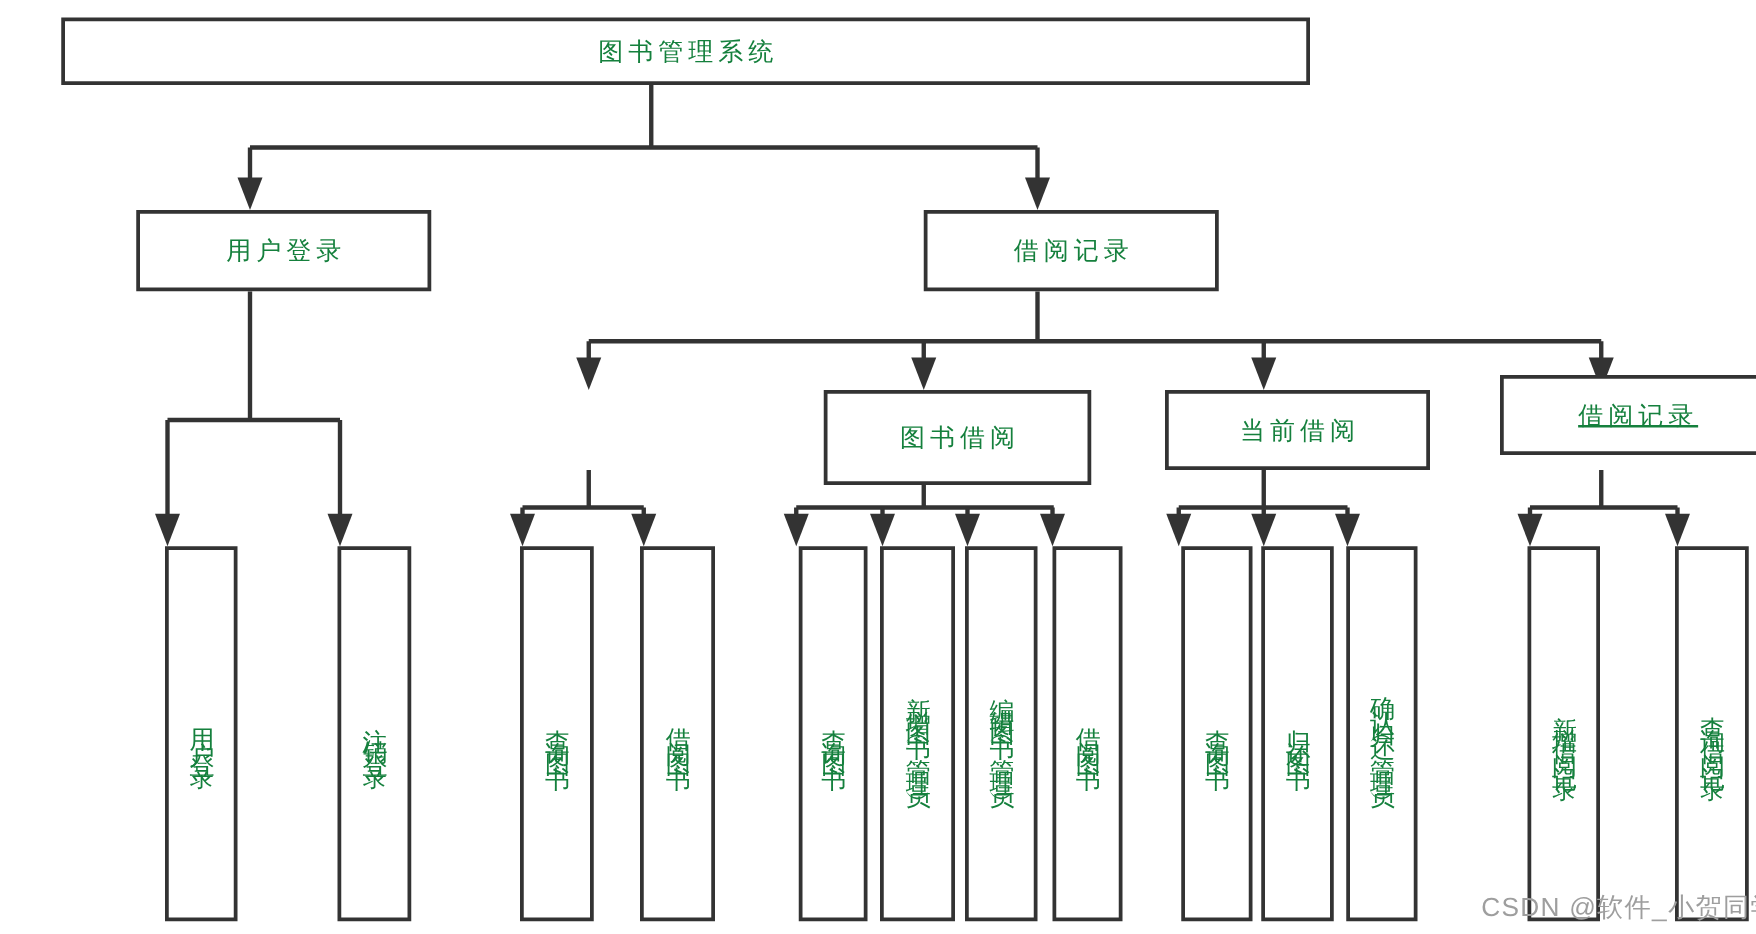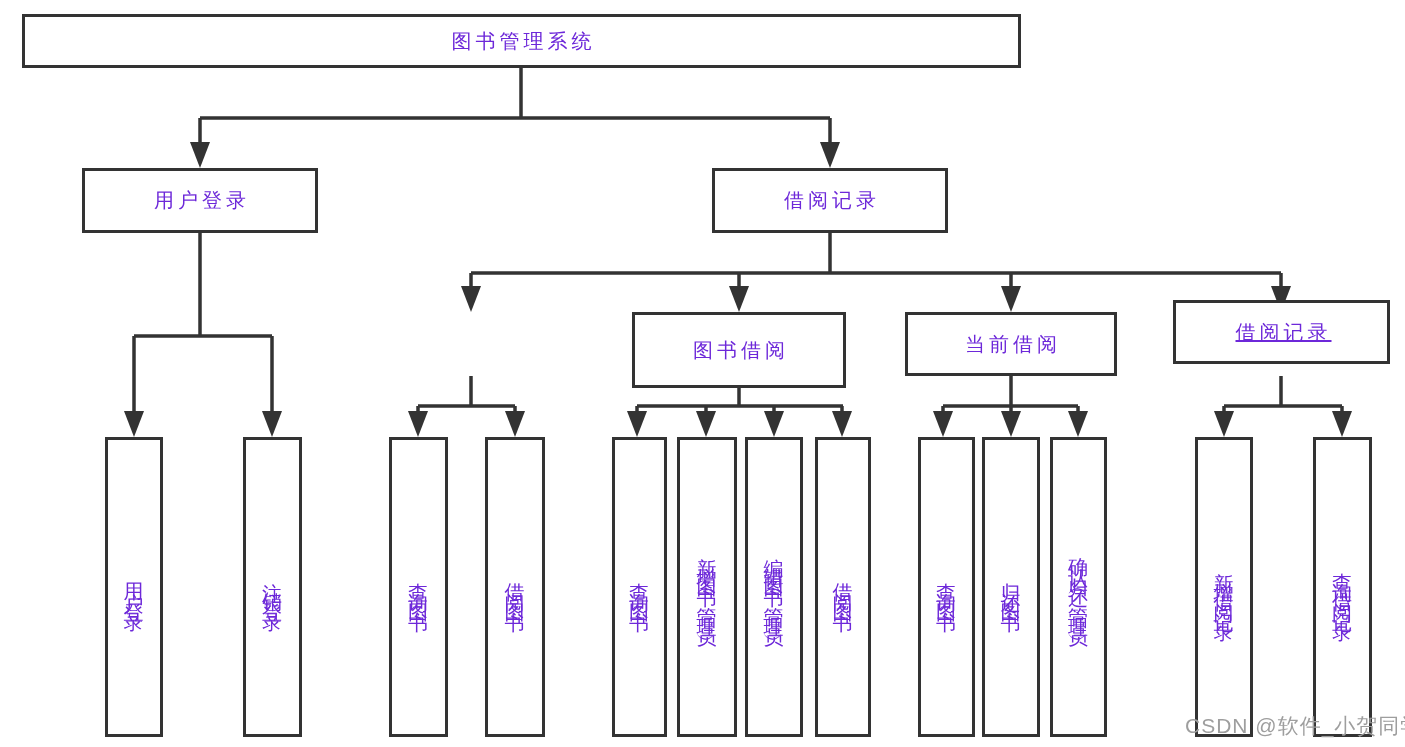--- a/index.html
+++ b/index.html
@@ -23,21 +23,22 @@
     height: 747px;
   }
   .node {
     position: absolute;
     box-sizing: border-box;
     border: 3px solid #333333;
     background: #ffffff;
     display: flex;
     align-items: center;
     justify-content: center;
-    color: #6d28d9;
+    color: #15803d;
+    margin-left: 27px;
   }
   .h-node {
     font-size: 20px;
     letter-spacing: 4px;
     text-indent: 4px;
     white-space: nowrap;
   }
   .leaf {
     top: 437px;
     height: 300px;

